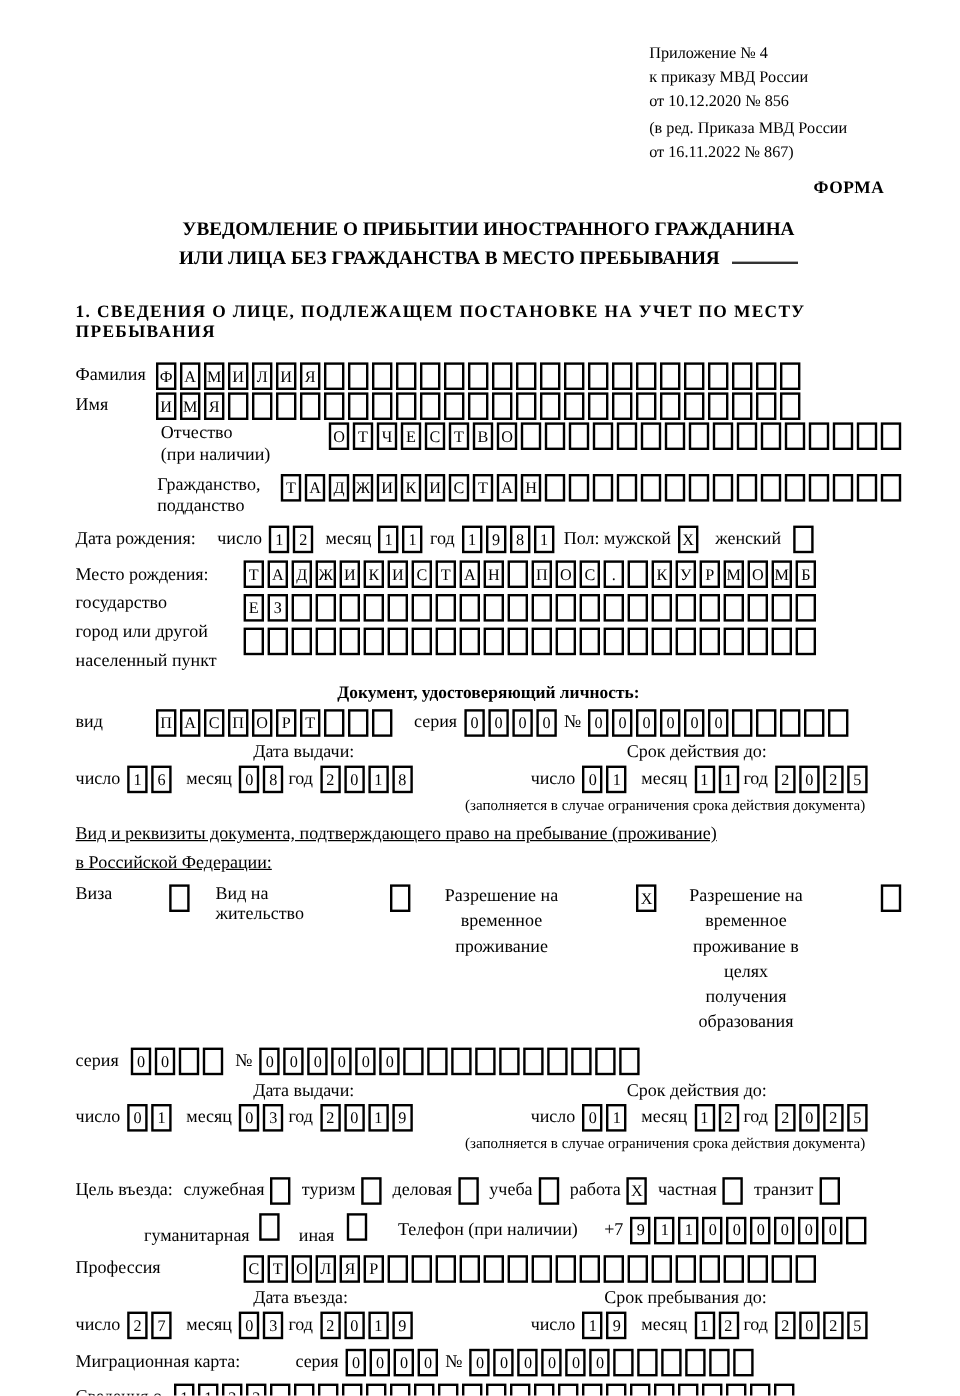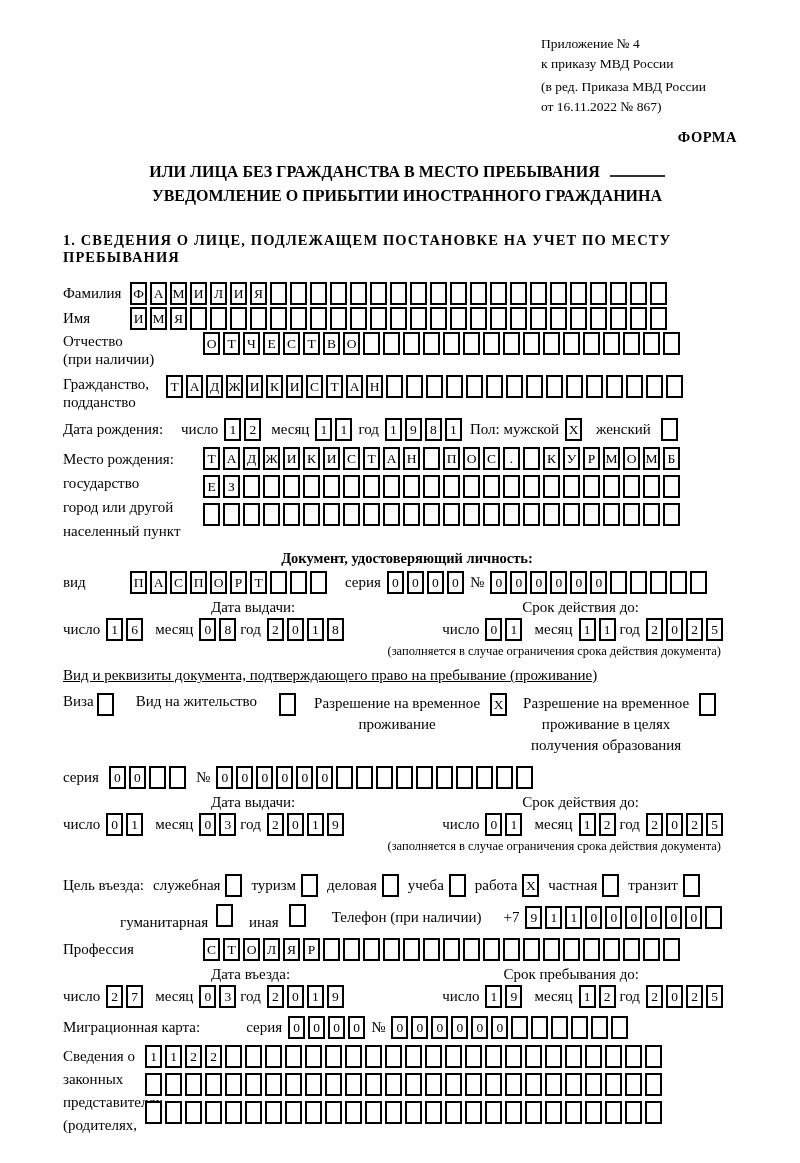--- a/index.html
+++ b/index.html
@@ -22,21 +22,21 @@
   .sec-head { font-weight: bold; font-size: 14.5px; margin-top: 24px; letter-spacing: 1.1px; }
 
   
   .cells { display: inline-flex; gap: 3px; flex: none; }
   .cell {
     width: 17px; height: 23px; border: 2px solid #000; flex: none;
     display: inline-flex; align-items: center; justify-content: center;
     font-size: 13.5px; background: #fff;
   }
   .frow { display: flex; align-items: center; margin-bottom: 2px; }
-  .frow.top { align-items: flex-start; margin-bottom: 7px; }
+  .frow.top { align-items: flex-start; margin-bottom: 7px; justify-content: flex-end; }
   .flabel { flex: none; font-size: 15px; }
   .w67  { width: 67px; }
   .w103 { width: 103px; }
   .w140 { width: 140px; }
   .lbl2 { line-height: 18px; }
   .mr6 { margin-right: 6px; } .mr10 { margin-right: 10px; }
   .ml8 { margin-left: 8px; } .ml14 { margin-left: 14px; }
 
   .two-col { display: flex; align-items: flex-start; }
   .lblcol { flex: none; line-height: 24px; }
@@ -49,46 +49,47 @@
   .dh2 { margin-left: auto; margin-right: 112px; }
   .drow { display: flex; justify-content: space-between; align-items: center; }
   .drow .rg { margin-right: 28px; }
   .dg { display: flex; align-items: center; gap: 4px; }
   .dg .dlbl { margin-right: 2px; }
   .restr { text-align: right; font-size: 12.5px; margin: 3px 30px 4px 0; }
 
   .para { font-size: 15px; line-height: 24px; margin-top: 4px; text-decoration: underline; }
 
   .cbrow { display: flex; align-items: flex-start; margin-top: 6px; margin-bottom: 10px; }
-  .cbitem { display: flex; align-items: flex-start; }
+  .cbitem { display: flex; align-items: flex-start; gap: 44px; }
   .cbtxt { text-align: center; line-height: 21px; }
   .cbbox { margin-left: 10px; margin-top: 0; }
 
   .purpose { display: flex; align-items: center; flex-wrap: nowrap; margin-top: 20px; }
   .purpose .opt { display: flex; align-items: center; margin-left: 9px; font-family: Liberation Serif, serif; }
   .purpose .opt .cells { margin-left: 5px; }
   .purpose2 { display: flex; align-items: center; margin-top: 7px; margin-left: 57px; }
 </style>
 </head>
 <body>
 
 <div class="page">
 
   <div class="annex">
     <div>Приложение № 4</div>
     <div>к приказу МВД России</div>
+    <div>от 10.12.2020 № 856</div>
     <div class="gap"></div>
     <div>(в ред. Приказа МВД России</div>
     <div>от 16.11.2022 № 867)</div>
   </div>
   <div class="forma">ФОРМА</div>
 
   <div class="title">
+    <div>УВЕДОМЛЕНИЕ О ПРИБЫТИИ ИНОСТРАННОГО ГРАЖДАНИНА</div>
     <div><span>ИЛИ ЛИЦА БЕЗ ГРАЖДАНСТВА В МЕСТО ПРЕБЫВАНИЯ</span><span class="uline"></span></div>
-    <div>УВЕДОМЛЕНИЕ О ПРИБЫТИИ ИНОСТРАННОГО ГРАЖДАНИНА</div>
   </div>
 
   <div class="sec-head">1. СВЕДЕНИЯ О ЛИЦЕ, ПОДЛЕЖАЩЕМ ПОСТАНОВКЕ НА УЧЕТ ПО МЕСТУ ПРЕБЫВАНИЯ</div>
   <div style="height:16px"></div>
 
   <div class="frow">
     <span class="flabel w67">Фамилия</span>
     <span class="cells">
         <span class="cell">Ф</span>
         <span class="cell">А</span>
@@ -418,20 +419,21 @@
           <span class="cell">0</span>
           <span class="cell">2</span>
           <span class="cell">5</span>
         </span>
     </div>
   </div>
   <div class="restr">(заполняется в случае ограничения срока действия документа)</div>
 
   <div class="para">
     <div>Вид и реквизиты документа, подтверждающего право на пребывание (проживание)</div>
+    <div>в Российской Федерации:</div>
   </div>
 
   <div class="cbrow">
     <div class="cbitem">
       <span>Виза</span>
       <span class="cells" style="margin-left:3px">
           <span class="cell"></span>
         </span>
     </div>
     <div class="cbitem" style="margin-left:22px">

